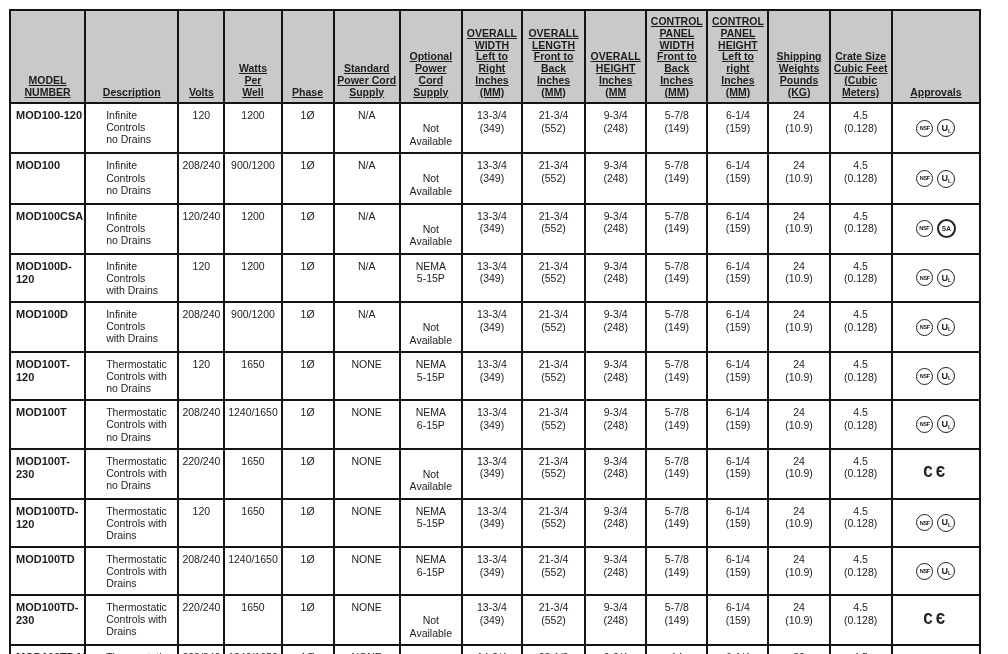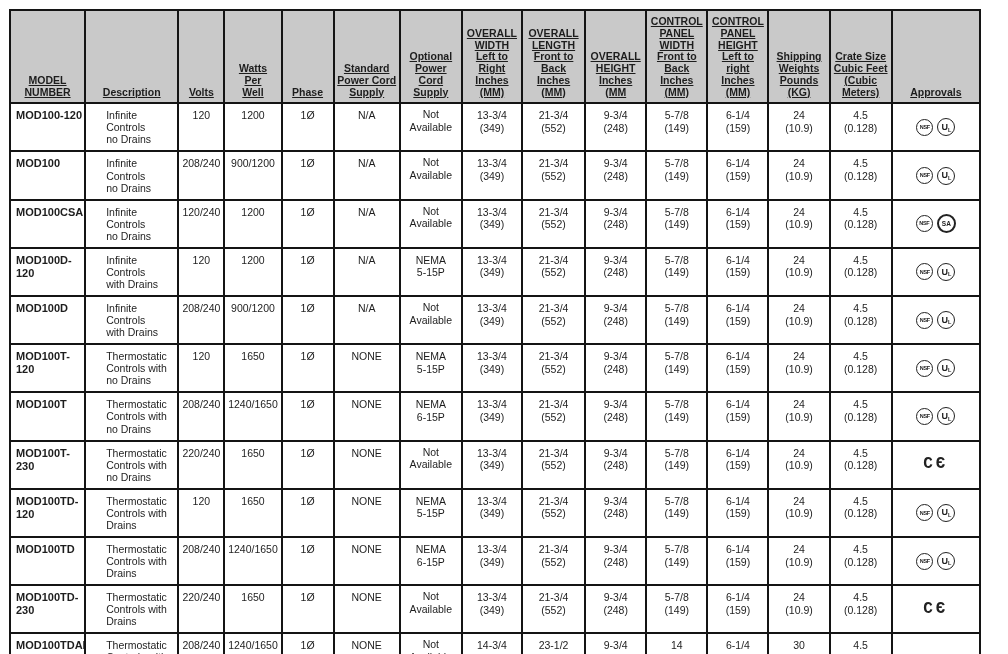--- a/index.html
+++ b/index.html
@@ -73,21 +73,21 @@
     font-weight: bold;
     font-size: 11px;
     padding-left: 5px;
     margin-left: 18px;
   }
   tbody td:nth-child(2) {
     text-align: left;
     padding-left: 20px;
     line-height: 1.15;
   }
-  tbody td.pad-down { padding-top: 4px; }
+  tbody td.pad-down { padding-top: 18px; }
   tbody td:nth-child(15) {
     vertical-align: middle;
     white-space: normal;
   }
   
   .mark {
     display: inline-flex;
     align-items: center;
     justify-content: center;
     vertical-align: middle;

